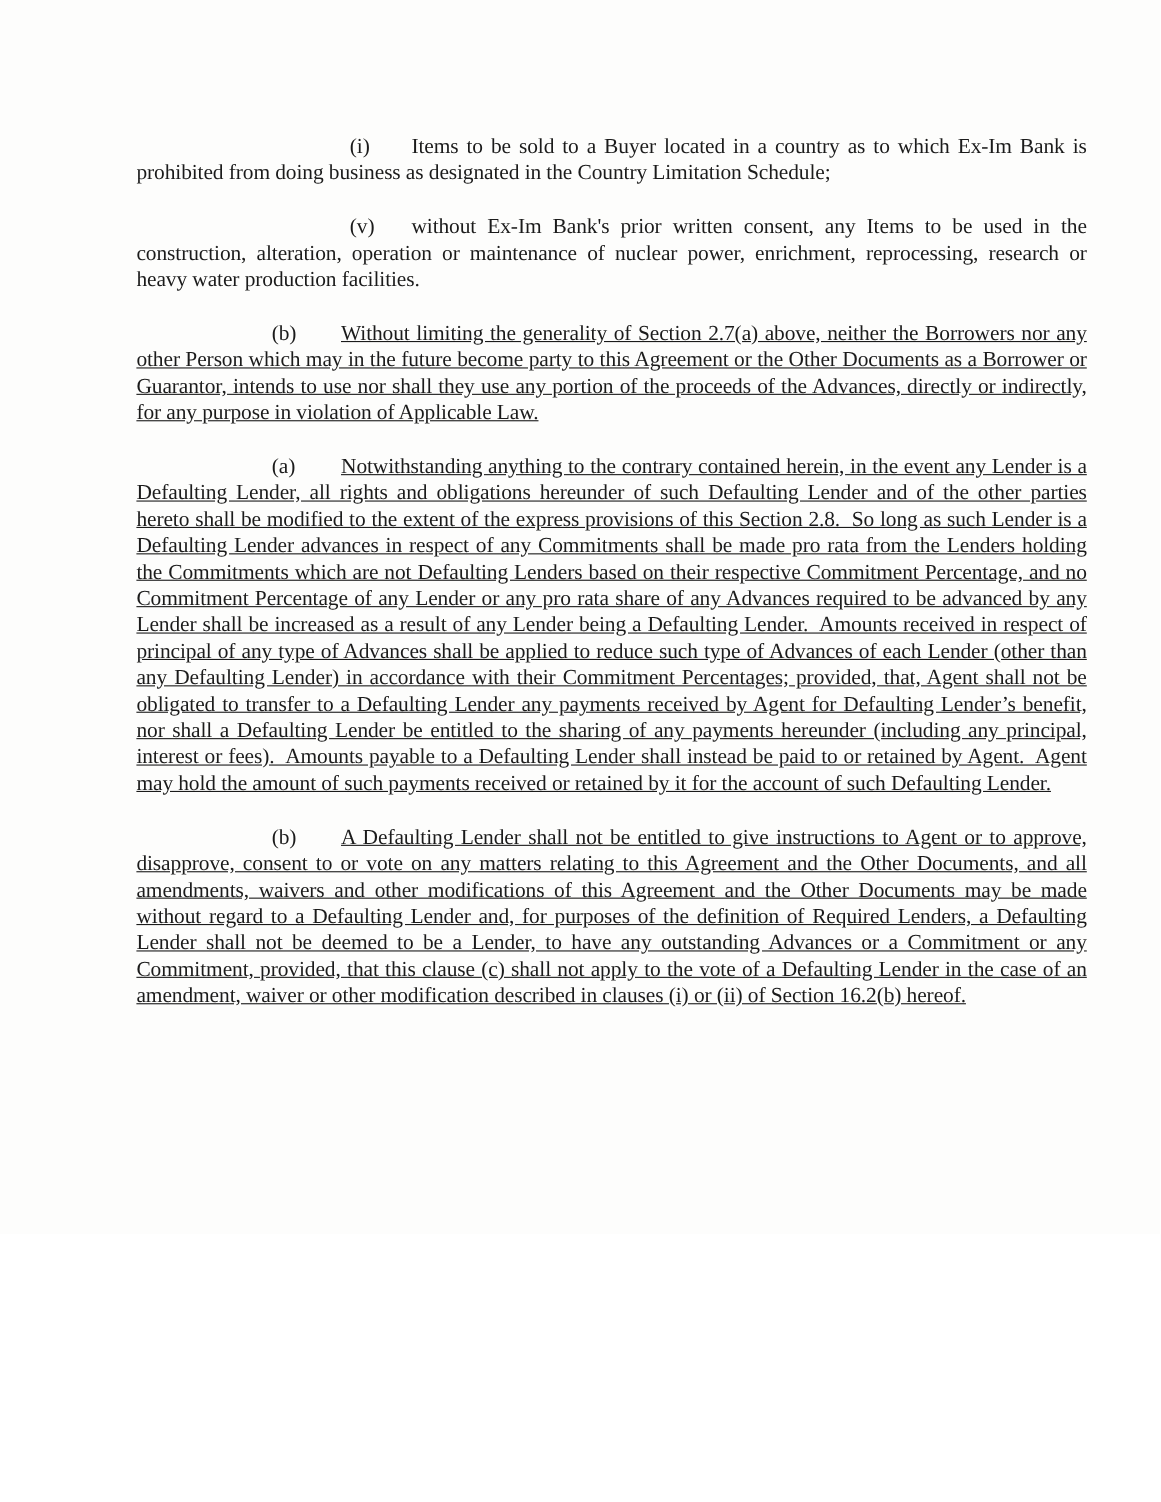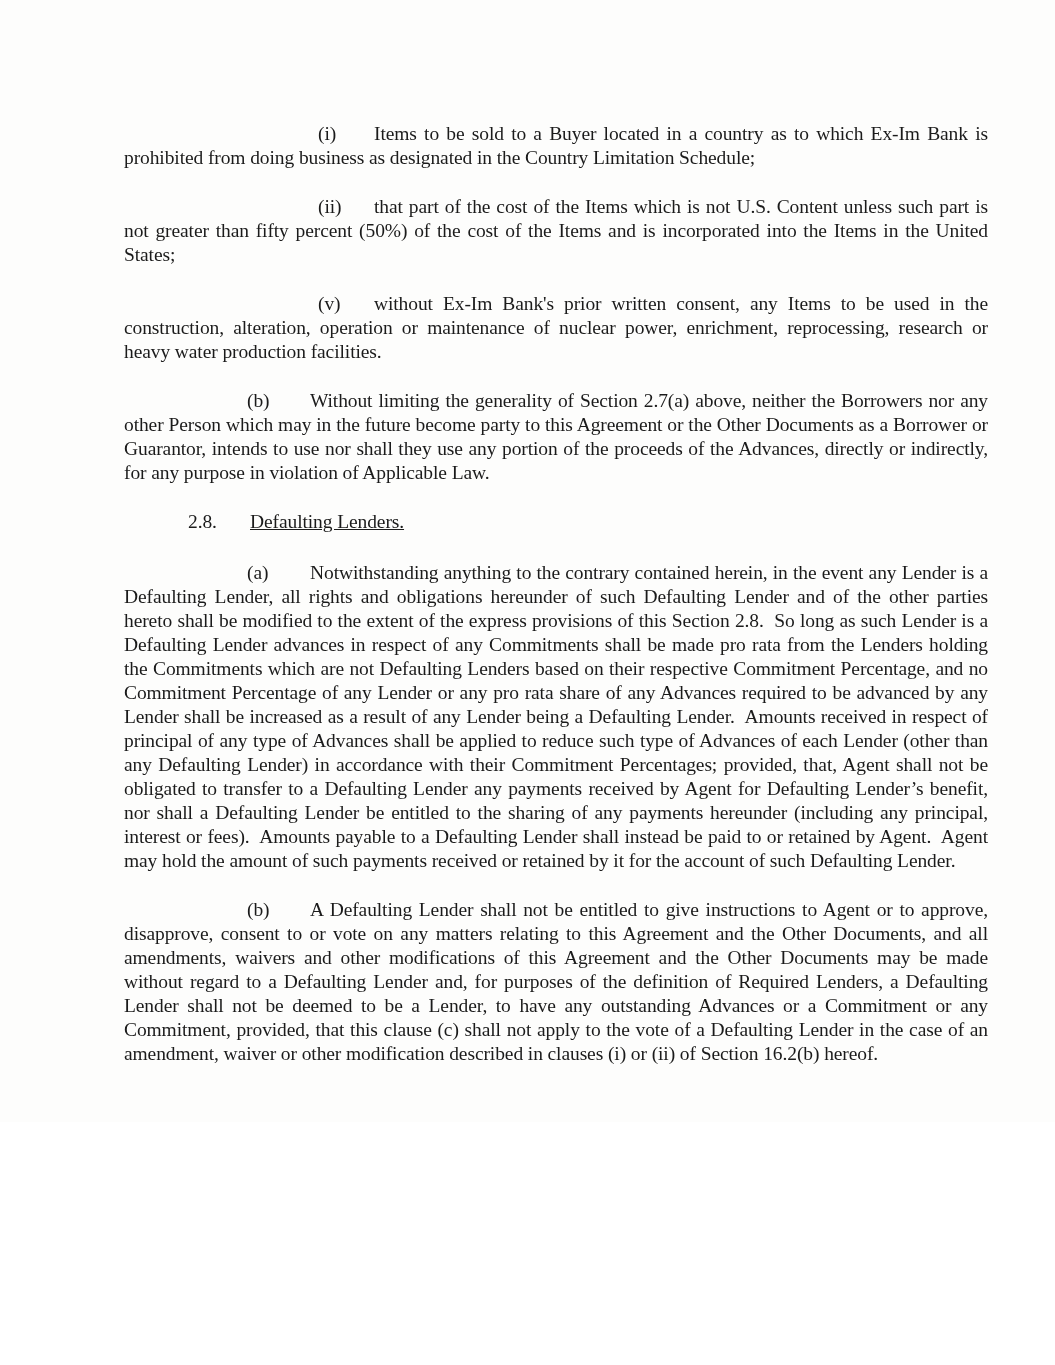--- a/index.html
+++ b/index.html
@@ -22,21 +22,21 @@
     overflow: hidden;
   }
   .page p {
     margin: 0 0 25px 0;
     text-align: justify;
     letter-spacing: -0.1px;
   }
   
   p.list-item { text-indent: 194px; }
   p.list-item .para-label { display: inline-block; width: 56px; text-indent: 0; }
-  p.body-para { text-indent: 123px; }
+  p.body-para { text-indent: 123px; text-decoration: underline; }
   p.body-para .para-label { display: inline-block; width: 63px; text-indent: 0; }
   p.section-heading {
     text-align: left;
     text-indent: 64px;
     margin-bottom: 27px;
   }
   p.section-heading .section-number { display: inline-block; width: 62px; text-indent: 0; }
   p.section-heading .section-title { text-decoration: underline; }
   .page-number {
     position: absolute;
@@ -47,29 +47,27 @@
     font-size: 20px;
   }
 </style>
 </head>
 <body>
 
 <div class="page">
 
   <p class="list-item"><span class="para-label">(i)</span><span>Items to be sold to a Buyer located in a country as to which Ex-Im Bank is prohibited from doing business as designated in the Country Limitation Schedule;</span></p>
 
-  <p class="list-item"><span class="para-label">(ii)</span><span>that part of the cost of the Items which is not U.S. Content unless such part is not greater than fifty percent (50%) of the cost of the Items and is incorporated into the Items in the United States;</span></p>
 
 
 
   <p class="list-item"><span class="para-label">(v)</span><span>without Ex-Im Bank's prior written consent, any Items to be used in the construction, alteration, operation or maintenance of nuclear power, enrichment, reprocessing, research or heavy water production facilities.</span></p>
 
   <p class="body-para"><span class="para-label">(b)</span><span>Without limiting the generality of Section 2.7(a) above, neither the Borrowers nor any other Person which may in the future become party to this Agreement or the Other Documents as a Borrower or Guarantor, intends to use nor shall they use any portion of the proceeds of the Advances, directly or indirectly, for any purpose in violation of Applicable Law.</span></p>
 
-  <p class="section-heading"><span class="section-number">2.8.</span><span class="section-title">Defaulting Lenders.</span></p>
 
   <p class="body-para"><span class="para-label">(a)</span><span>Notwithstanding anything to the contrary contained herein, in the event any Lender is a Defaulting Lender, all rights and obligations hereunder of such Defaulting Lender and of the other parties hereto shall be modified to the extent of the express provisions of this Section 2.8.&nbsp; So long as such Lender is a Defaulting Lender advances in respect of any Commitments shall be made pro rata from the Lenders holding the Commitments which are not Defaulting Lenders based on their respective Commitment Percentage, and no Commitment Percentage of any Lender or any pro rata share of any Advances required to be advanced by any Lender shall be increased as a result of any Lender being a Defaulting Lender.&nbsp; Amounts received in respect of principal of any type of Advances shall be applied to reduce such type of Advances of each Lender (other than any Defaulting Lender) in accordance with their Commitment Percentages; provided, that, Agent shall not be obligated to transfer to a Defaulting Lender any payments received by Agent for Defaulting Lender’s benefit, nor shall a Defaulting Lender be entitled to the sharing of any payments hereunder (including any principal, interest or fees).&nbsp; Amounts payable to a Defaulting Lender shall instead be paid to or retained by Agent.&nbsp; Agent may hold the amount of such payments received or retained by it for the account of such Defaulting Lender.</span></p>
 
   <p class="body-para"><span class="para-label">(b)</span><span>A Defaulting Lender shall not be entitled to give instructions to Agent or to approve, disapprove, consent to or vote on any matters relating to this Agreement and the Other Documents, and all amendments, waivers and other modifications of this Agreement and the Other Documents may be made without regard to a Defaulting Lender and, for purposes of the definition of Required Lenders, a Defaulting Lender shall not be deemed to be a Lender, to have any outstanding Advances or a Commitment or any Commitment, provided, that this clause (c) shall not apply to the vote of a Defaulting Lender in the case of an amendment, waiver or other modification described in clauses (i) or (ii) of Section 16.2(b) hereof.</span></p>
 
   <div class="page-number">28</div>
 
 </div>
 
 </body></html>

